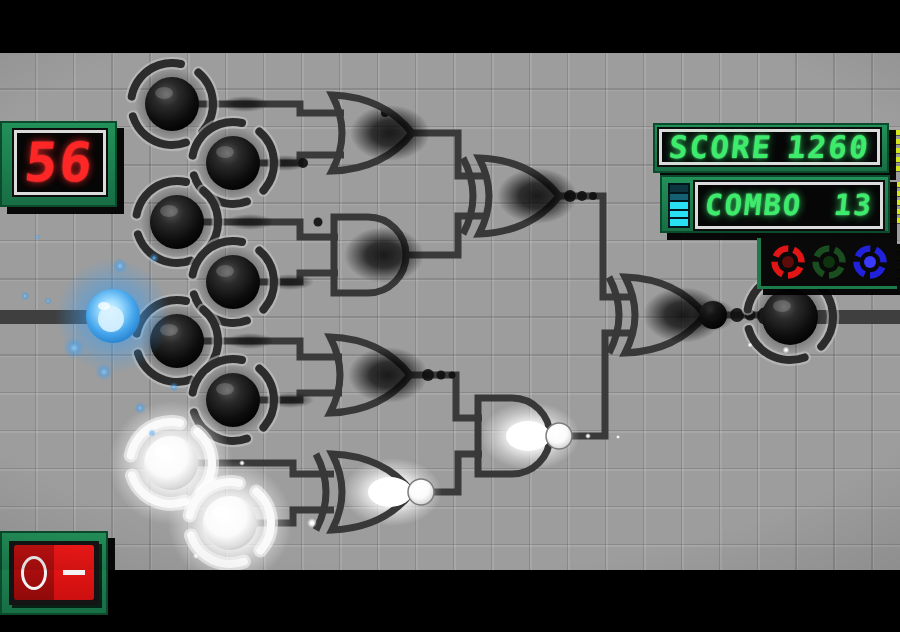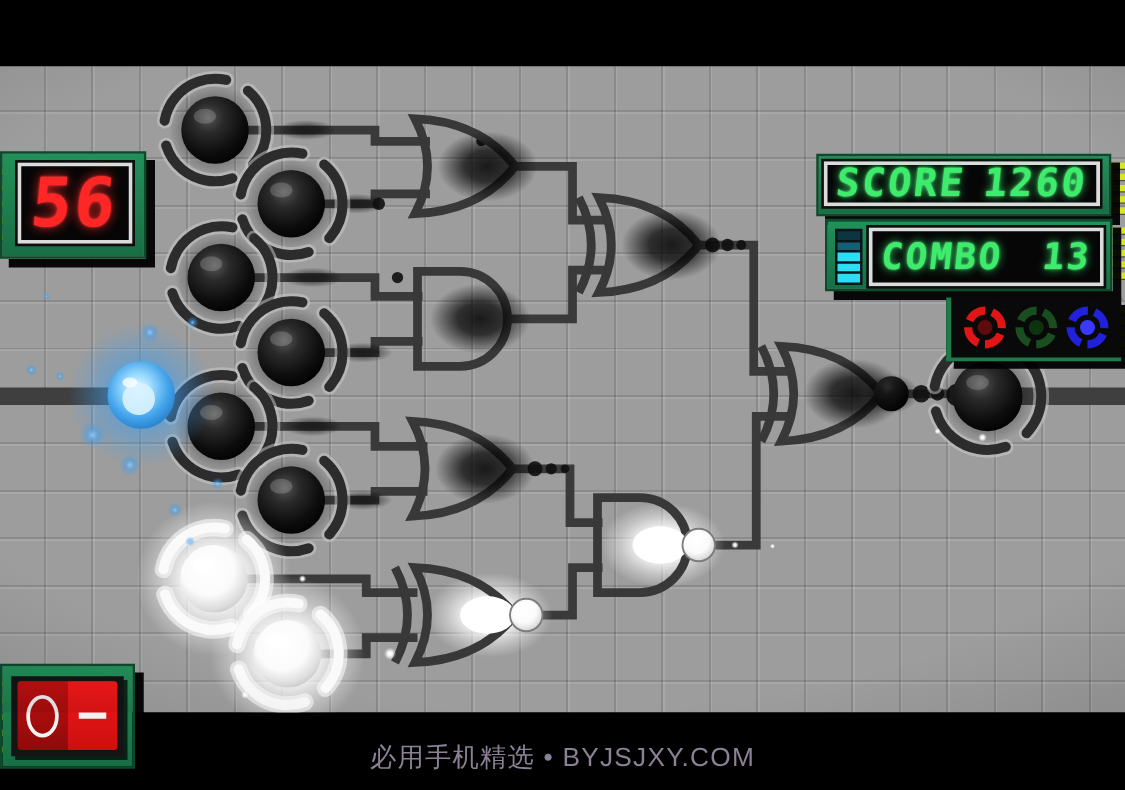--- a/index.html
+++ b/index.html
@@ -342,16 +342,13 @@
       <div class="pin" style="left: 893px; top: 203px; width: 7px; height: 4px;"></div>
       <div class="pin" style="left: 893px; top: 212px; width: 7px; height: 4px;"></div>
       <div class="pin" style="left: 893px; top: 221px; width: 7px; height: 4px;"></div>
       <div class="pin" style="left: 0px; top: 492px; width: 7px; height: 5px;"></div>
       <div class="pin" style="left: 0px; top: 505px; width: 7px; height: 5px;"></div>
       <div class="pin" style="left: 0px; top: 518px; width: 7px; height: 5px;"></div>
       <div class="pin" style="left: 0px; top: 531px; width: 7px; height: 5px;"></div>
       <div class="pin" style="left: 0px; top: 544px; width: 7px; height: 5px;"></div>
     </div>
 
-  <div class="bar bottom">
-    <span class="watermark">必用手机精选 • BYJSJXY.COM</span>
-  </div>
 </div>
 
 </body></html>

